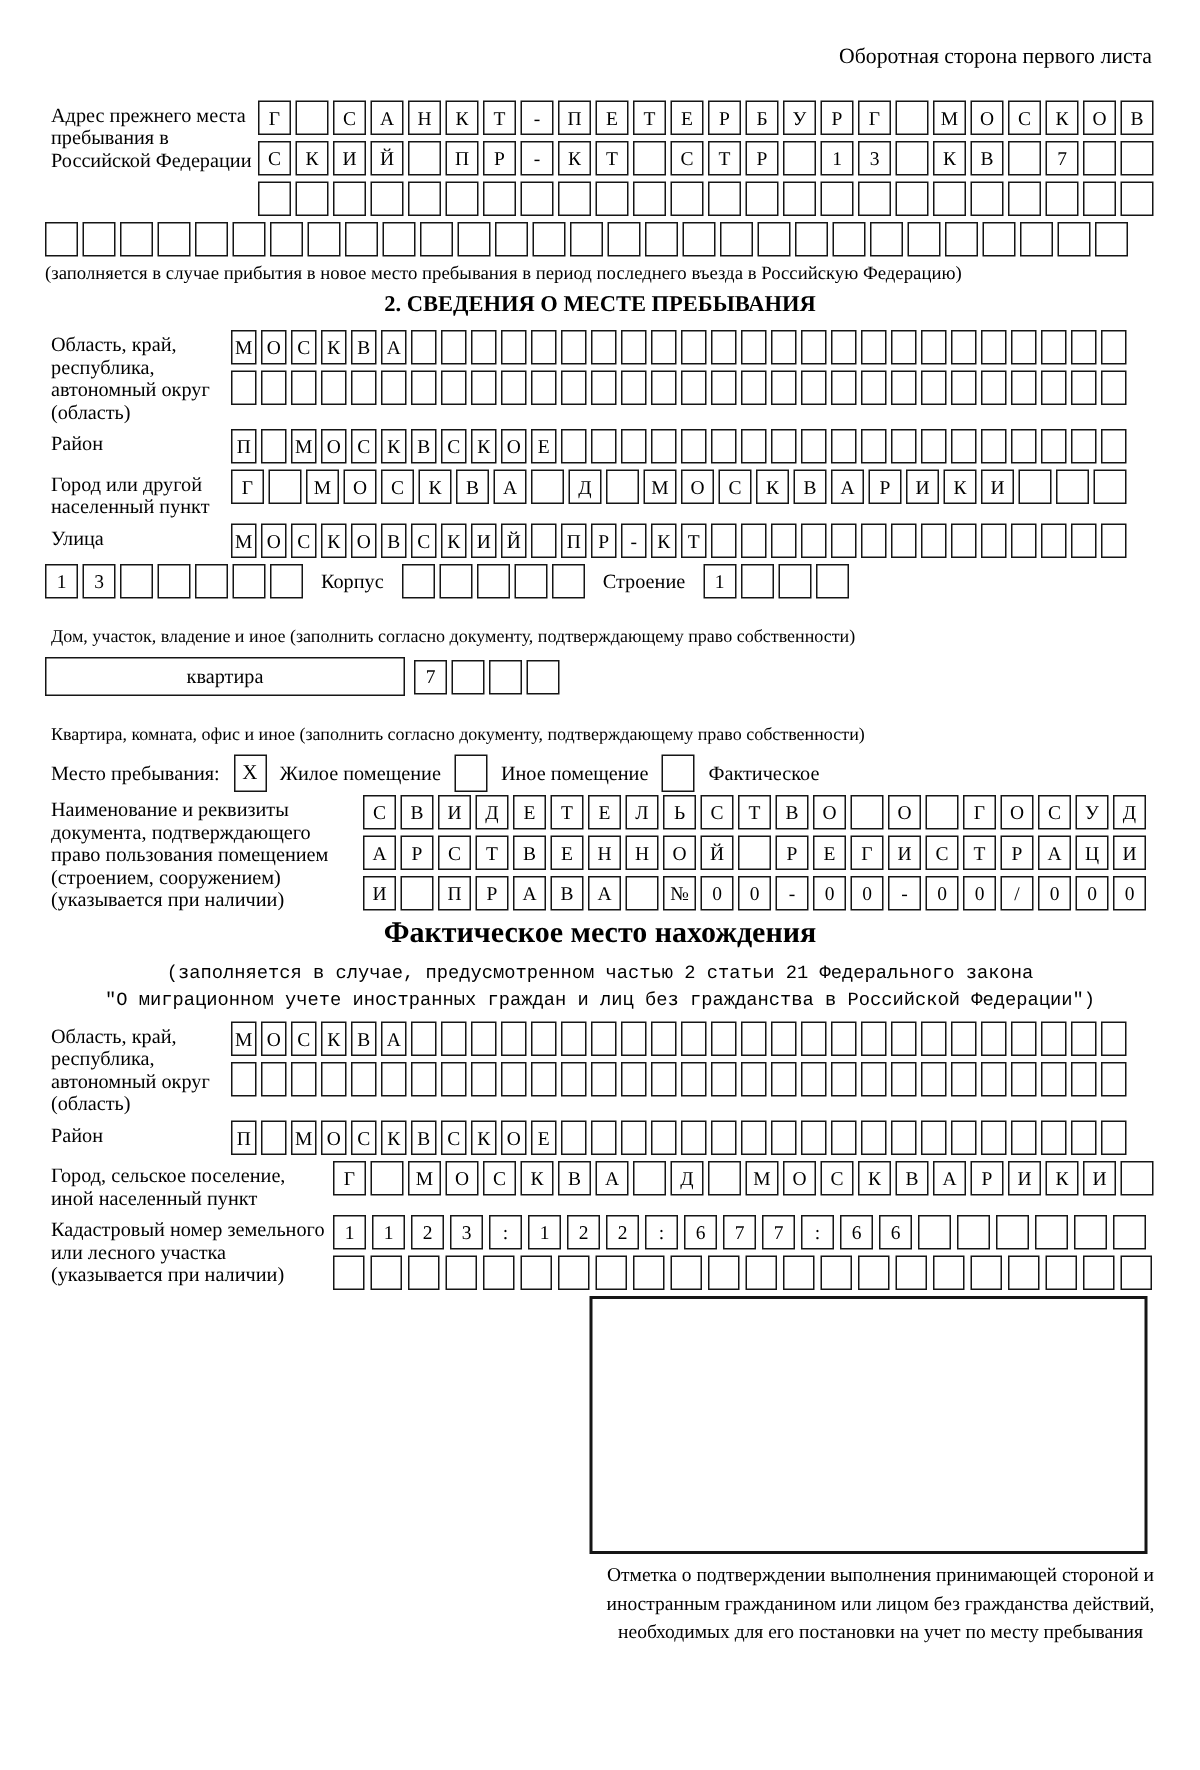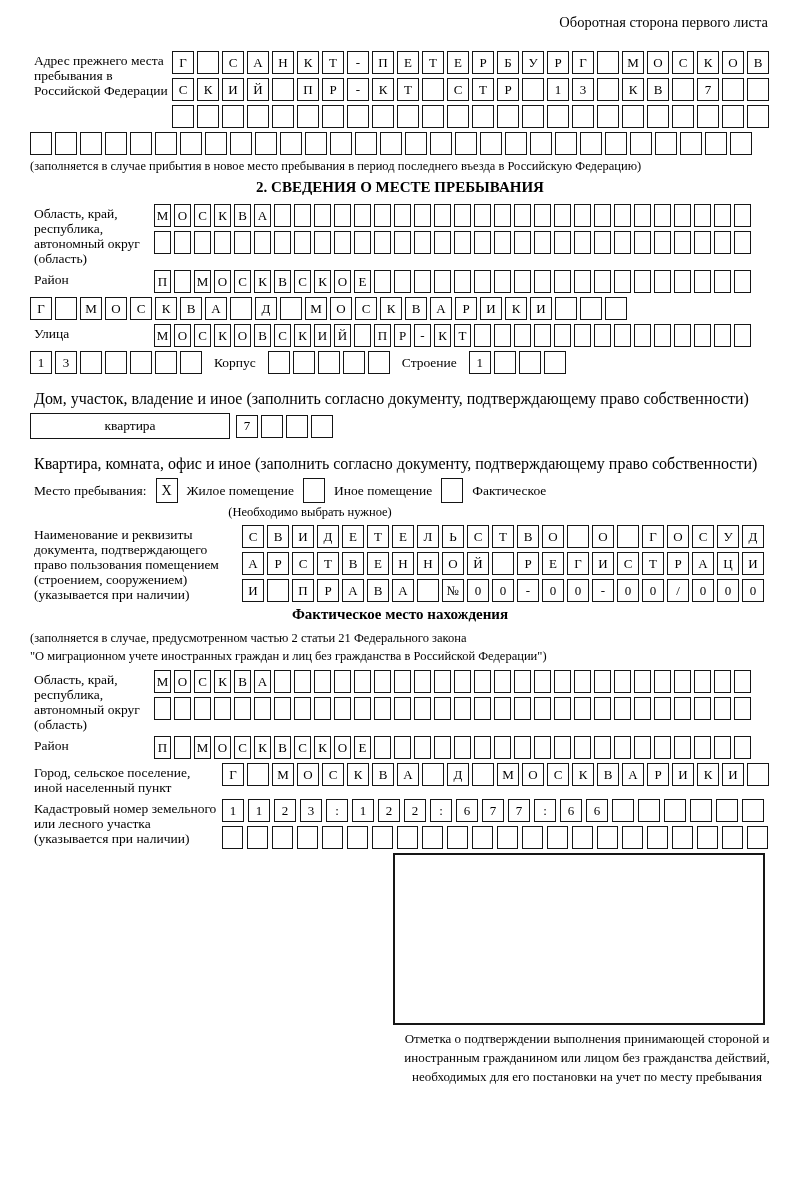--- a/index.html
+++ b/index.html
@@ -5,21 +5,21 @@
   * { margin:0; padding:0; box-sizing:border-box; }
   html,body { background:#ffffff; }
   body {
     width:800px; height:1180px; overflow:hidden;
     color:#000;
     font-family:"Liberation Serif","DejaVu Serif",serif;
     font-size:13.5px;
   }
   .page { padding:12px 30px 0 30px; }
 
-  .header-note { text-align:right; font-size:14.5px; margin:2px 2px 20px 0; }
+  .header-note { text-align:right; font-size:14.5px; margin:18px 2px 20px 0; }
 
   .field { display:flex; align-items:flex-start; margin-bottom:4px; }
   .field .label { flex:0 0 auto; line-height:15px; padding-top:2px; padding-left:4px; }
   .w142 { width:142px; }
   .w124 { width:124px; }
   .w212 { width:212px; }
   .w192 { width:192px; }
 
   .rows { display:flex; flex-direction:column; gap:4px; }
   .cells { display:flex; gap:3px; }
@@ -31,34 +31,34 @@
   .sm .cell { width:17px; }
   .lg .cell { width:22px; }
   .kd  { gap:4px; }
   .kd .cell  { width:22px; }
   .kd2 { gap:4px; }
   .kd2 .cell { width:21px; }
   .fullrow { margin:1px 0 3px 0; }
 
   .caption-center { text-align:left; font-size:12.5px; line-height:16px; margin:2px 0 5px 0; }
   .section-title { text-align:center; font-weight:bold; font-size:15px; margin:4px 0 8px 0; }
-  .sub-title { text-align:center; font-weight:bold; font-size:15px; margin:2px 0 6px 0; }
+  .sub-title { text-align:center; font-weight:bold; font-size:20px; margin:2px 0 6px 0; }
 
   .inline-row { display:flex; align-items:center; gap:6px; margin:1px 0 3px 0; }
   .wide-box { border:1.8px solid #151515; height:26px; display:flex; align-items:center; justify-content:center; font-size:13.5px; }
   .dom-box { width:168px; }
-  .kv-box  { width:200px; }
+  .kv-box  { width:240px; }
   .mini-label { padding:0 6px; }
-  .note-left { font-size:16px; line-height:16px; margin:17px 0 6px 4px; }
+  .note-left { font-size:12px; line-height:16px; margin:17px 0 6px 4px; }
 
   .mesto-row { display:flex; align-items:center; gap:9px; margin:4px 0 2px 4px; }
   .checkbox { width:22px; height:25px; border:1.7px solid #151515; display:flex; align-items:center; justify-content:center; font-size:14px; }
   .mesto-caption { width:340px; margin-left:110px; text-align:center; font-size:12.5px; margin-bottom:5px; }
 
-  .fact-captions { font-size:12.5px; line-height:18px; margin-bottom:5px; }
+  .fact-captions { text-align:center; font-size:12.5px; line-height:18px; margin-bottom:5px;font-family:Liberation Mono, monospace; }
 
   .stamp-box { width:372px; height:172px; border:2px solid #151515; margin-left:363px; margin-top:2px; }
   .stamp-caption { width:414px; margin-left:350px; text-align:center; font-size:13px; line-height:19px; margin-top:4px; }
 </style>
 </head>
 <body>
 
 <div class="page">
 
   <div class="header-note">Оборотная сторона первого листа</div>
@@ -281,20 +281,21 @@
         <div class="cell"></div>
         <div class="cell"></div>
         <div class="cell"></div>
         <div class="cell"></div>
         <div class="cell"></div>
         <div class="cell"></div>
       </div>
   </div>
 
   <div class="field">
+    <div class="label w124">Город или другой населенный пункт</div>
     <div class="cells lg">
         <div class="cell">Г</div>
         <div class="cell"></div>
         <div class="cell">М</div>
         <div class="cell">О</div>
         <div class="cell">С</div>
         <div class="cell">К</div>
         <div class="cell">В</div>
         <div class="cell">А</div>
         <div class="cell"></div>
@@ -393,21 +394,20 @@
 
   <div class="mesto-row">
     <span>Место пребывания:</span>
     <span class="checkbox">X</span>
     <span>Жилое помещение</span>
     <span class="checkbox"></span>
     <span>Иное помещение</span>
     <span class="checkbox"></span>
     <span>Фактическое</span>
   </div>
-  <div class="mesto-caption">(Необходимо выбрать нужное)</div>
 
   <div class="field">
     <div class="label w212">Наименование и реквизиты документа, подтверждающего право пользования помещением (строением, сооружением) (указывается при наличии)</div>
     <div class="rows">
       <div class="cells lg">
           <div class="cell">С</div>
           <div class="cell">В</div>
           <div class="cell">И</div>
           <div class="cell">Д</div>
           <div class="cell">Е</div>

